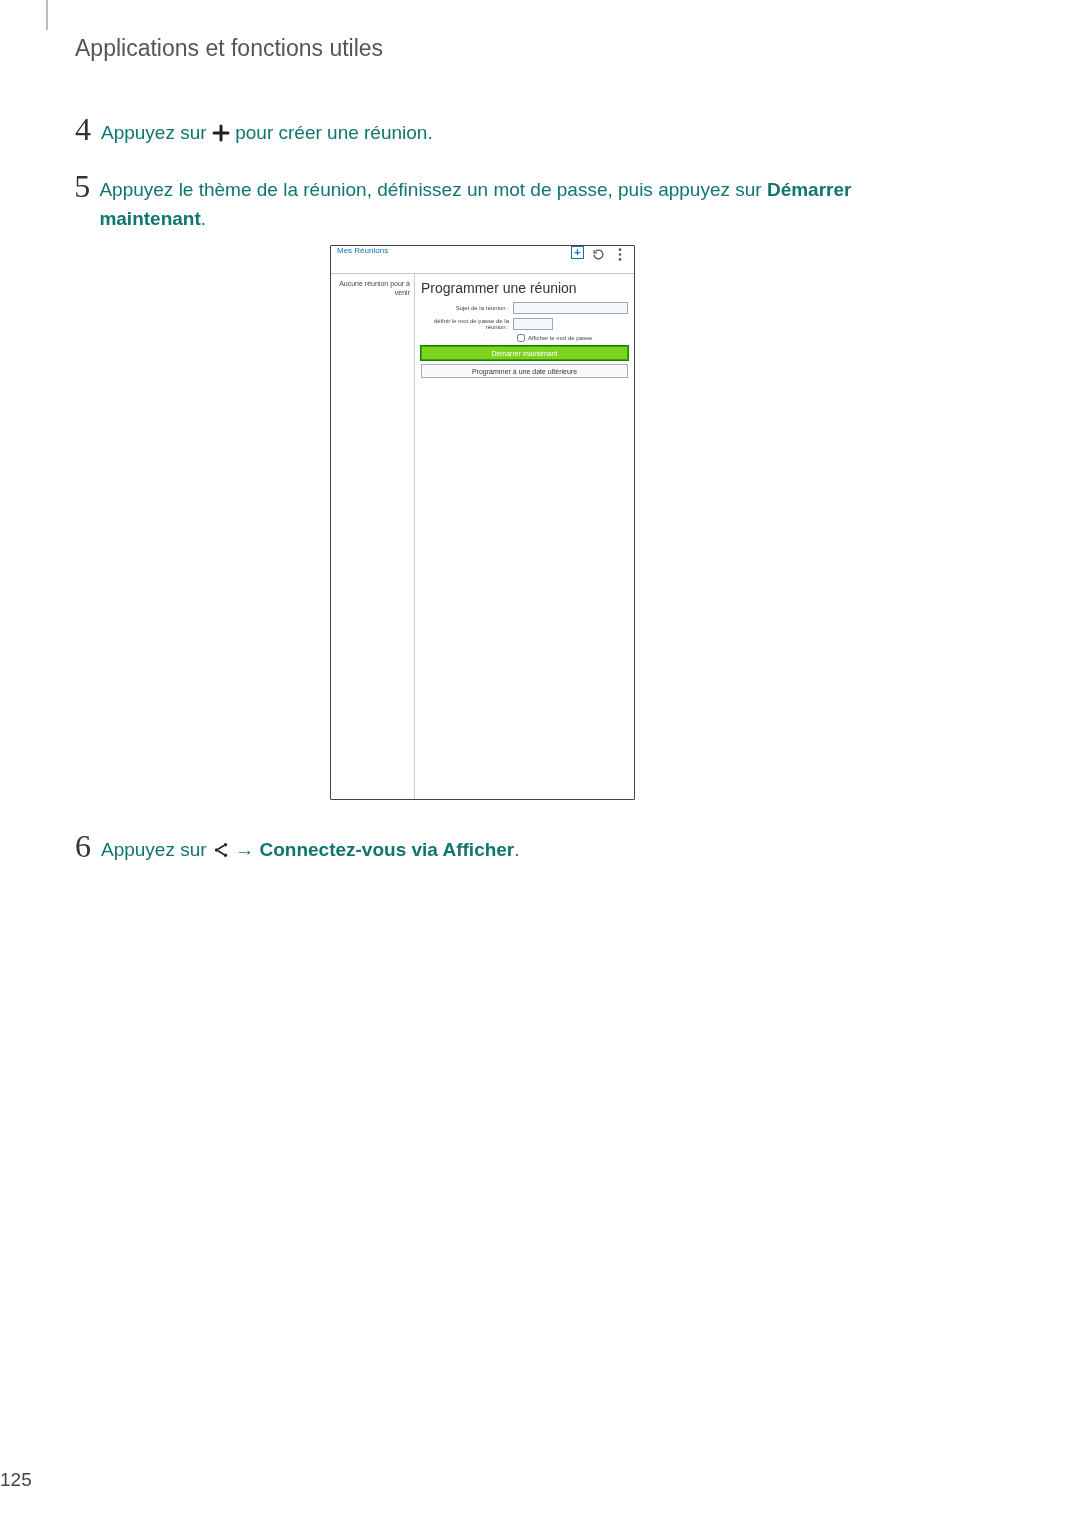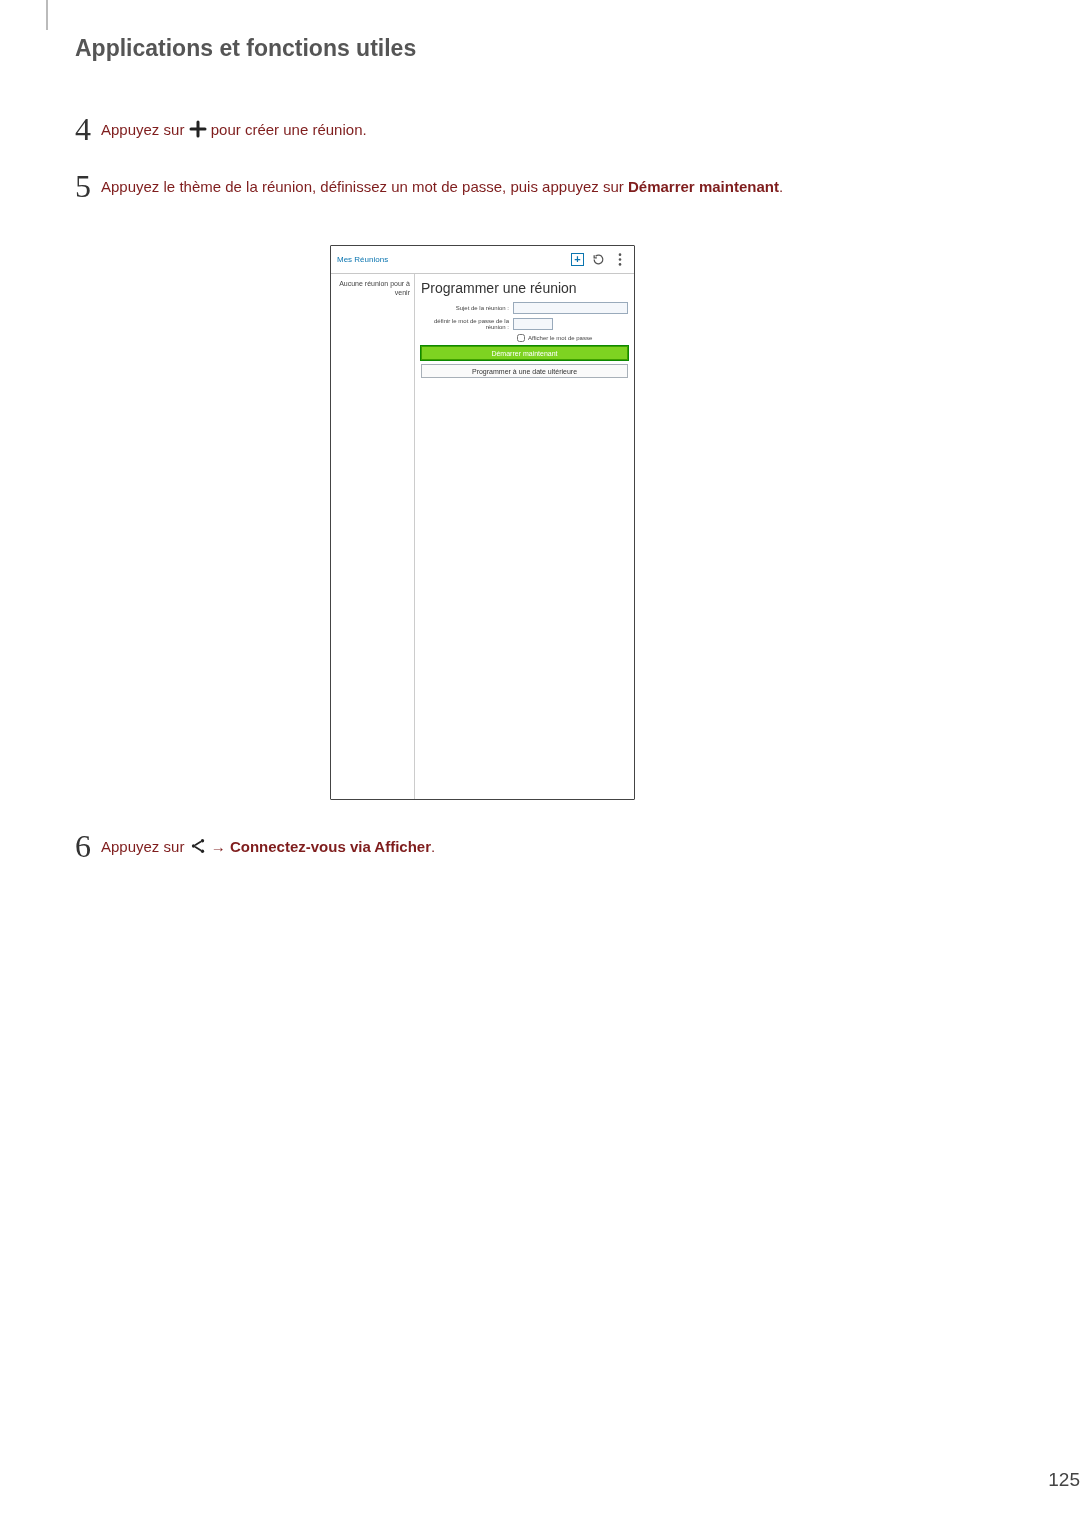--- a/index.html
+++ b/index.html
@@ -17,40 +17,40 @@
       left: 46px;
       width: 2px;
       height: 30px;
       background: #bbb;
     }
     .page-header {
       position: absolute;
       top: 35px;
       left: 75px;
       font-size: 23px;
-      font-weight: 700;
+      font-weight: 400;
       color: #555;
     }
     .step {
       position: absolute;
       left: 65px;
       display: flex;
       align-items: flex-start;
     }
     .step-num {
       font-size: 32px;
       font-family: Georgia, 'Times New Roman', serif;
       color: #333;
       width: 36px;
       line-height: 1;
       text-align: center;
     }
     .step-text {
-      font-size: 15px;
-      color: #7f1d1d;
+      font-size: 19px;
+      color: #0f766e;
       line-height: 1.5;
       padding-top: 6px;
     }
     .step4 { top: 113px; }
     .step5 { top: 170px; width: 860px; }
     .step6 { top: 830px; }
     .bold { font-weight: bold; }
     .plus-inline {
       display: inline-block;
       vertical-align: -3px;
@@ -70,21 +70,20 @@
       width: 305px;
       height: 555px;
       border: 1px solid #444;
       border-radius: 1px;
       background: #fff;
     }
     .appbar {
       height: 28px;
       border-bottom: 1px solid #c8c8c8;
       display: flex;
-      align-items: center;
       padding: 0 6px;
       font-size: 8px;
     }
     .appbar-title { flex: 1; color: #0b75b0; }
     .appbar-btn {
       width: 16px;
       height: 16px;
       margin-left: 6px;
       display: flex;
       align-items: center;
@@ -166,21 +165,21 @@
       width: 100%;
       display: flex;
       align-items: center;
       justify-content: center;
     }
     .page-number {
       position: absolute;
       bottom: 36px;
       left: 0;
       right: 0;
-      text-align: right;
+      text-align: left;
       font-size: 19px;
       color: #444;
     }
   </style>
 </head>
 <body>
 
 <div class="side-mark"></div>
 
 <div class="page-header">Applications et fonctions utiles</div>

